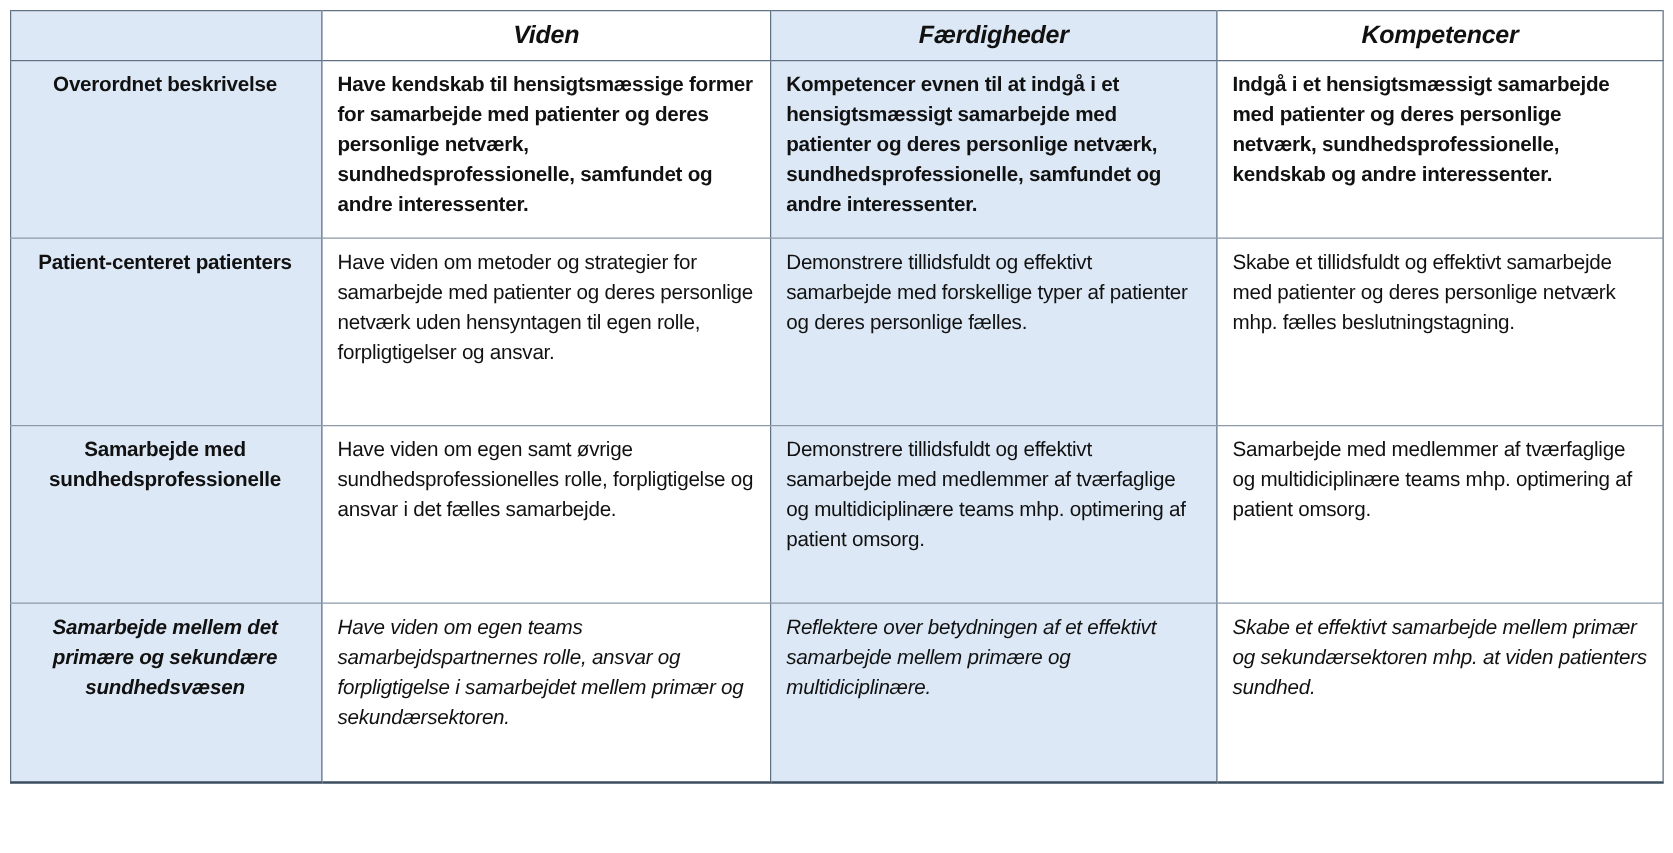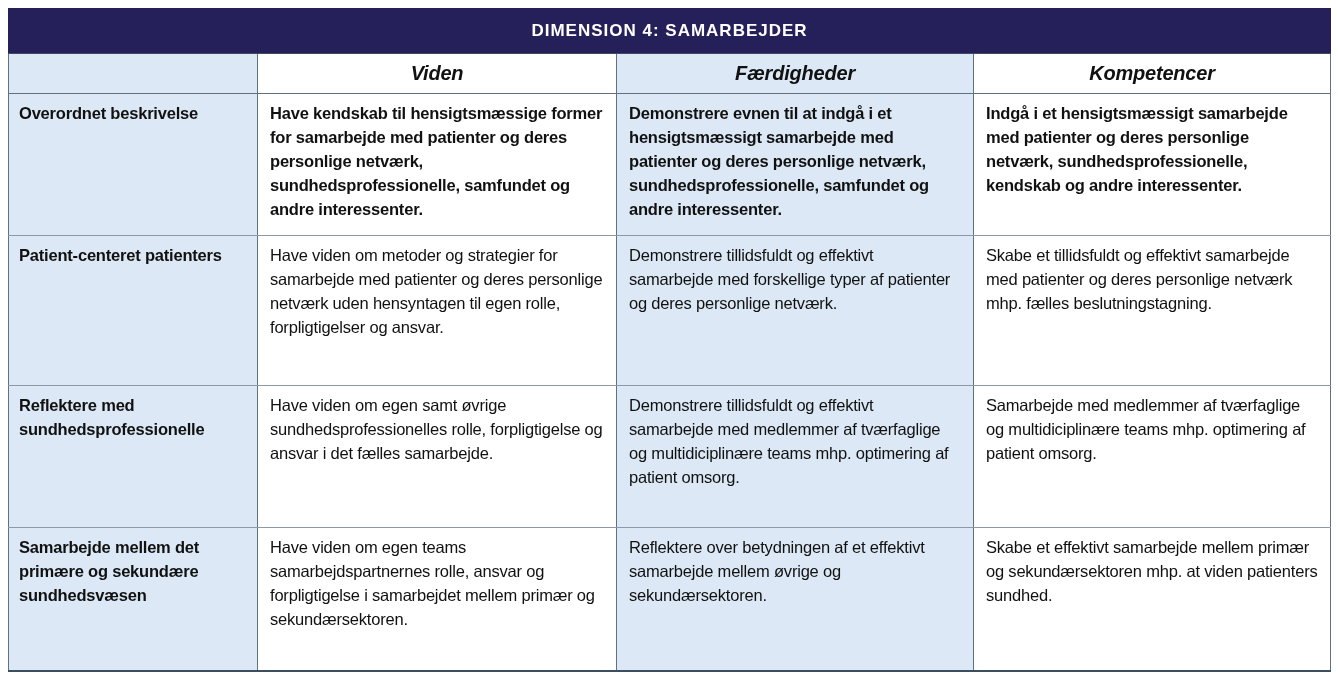--- a/index.html
+++ b/index.html
@@ -61,69 +61,66 @@
     border-bottom:1px solid var(--border-light);
     vertical-align:top;
     padding:8px 12px 8px 12px;
     font-size:16.5px;
     line-height:1.45;
     letter-spacing:-0.2px;
     background:var(--cell-bg);
   }
   tr:last-child td{border-bottom:2px solid var(--border-dark);}
   .stripe{background:var(--stripe-bg) !important;}
-  .row-header{font-weight:bold;padding-left:10px;}
+  .row-header{font-weight:bold;padding-left:10px;text-align:center;}
   .bold-row td{font-weight:bold;}
   .r1{height:142px;}
   .r2{height:150px;}
   .r3{height:142px;}
-  .r4{height:143px;}
+  .r4{height:143px;font-style:italic;}
 </style>
 </head>
 <body>
 
 <div class="page">
   <table class="dim-table">
     <colgroup>
       <col style="width:249px">
       <col style="width:359px">
       <col style="width:357px">
       <col style="width:357px">
     </colgroup>
     <thead>
-      <tr>
-        <th colspan="4" class="title-cell">DIMENSION 4: SAMARBEJDER</th>
-      </tr>
       <tr class="colhead-row">
         <th class="stripe"></th>
         <th>Viden</th>
         <th class="stripe">Færdigheder</th>
         <th>Kompetencer</th>
       </tr>
     </thead>
     <tbody>
       <tr class="bold-row r1">
         <td class="stripe row-header">Overordnet beskrivelse</td>
         <td>Have kendskab til hensigtsmæssige former for samarbejde med patienter og deres personlige netværk, sundhedsprofessionelle, samfundet og andre interessenter.</td>
-        <td class="stripe">Demonstrere evnen til at indgå i et hensigtsmæssigt samarbejde med patienter og deres personlige netværk, sundhedsprofessionelle, samfundet og andre interessenter.</td>
+        <td class="stripe">Kompetencer evnen til at indgå i et hensigtsmæssigt samarbejde med patienter og deres personlige netværk, sundhedsprofessionelle, samfundet og andre interessenter.</td>
         <td>Indgå i et hensigtsmæssigt samarbejde med patienter og deres personlige netværk, sundhedsprofessionelle, kendskab og andre interessenter.</td>
       </tr>
       <tr class="r2">
         <td class="stripe row-header">Patient-centeret patienters</td>
         <td>Have viden om metoder og strategier for samarbejde med patienter og deres personlige netværk uden hensyntagen til egen rolle, forpligtigelser og ansvar.</td>
-        <td class="stripe">Demonstrere tillidsfuldt og effektivt samarbejde med forskellige typer af patienter og deres personlige netværk.</td>
+        <td class="stripe">Demonstrere tillidsfuldt og effektivt samarbejde med forskellige typer af patienter og deres personlige fælles.</td>
         <td>Skabe et tillidsfuldt og effektivt samarbejde med patienter og deres personlige netværk mhp. fælles beslutningstagning.</td>
       </tr>
       <tr class="r3">
-        <td class="stripe row-header">Reflektere med sundhedsprofessionelle</td>
+        <td class="stripe row-header">Samarbejde med sundhedsprofessionelle</td>
         <td>Have viden om egen samt øvrige sundhedsprofessionelles rolle, forpligtigelse og ansvar i det fælles samarbejde.</td>
         <td class="stripe">Demonstrere tillidsfuldt og effektivt samarbejde med medlemmer af tværfaglige og multidiciplinære teams mhp. optimering af patient omsorg.</td>
         <td>Samarbejde med medlemmer af tværfaglige og multidiciplinære teams mhp. optimering af patient omsorg.</td>
       </tr>
       <tr class="r4">
         <td class="stripe row-header">Samarbejde mellem det primære og sekundære sundhedsvæsen</td>
         <td>Have viden om egen teams samarbejdspartnernes rolle, ansvar og forpligtigelse i samarbejdet mellem primær og sekundærsektoren.</td>
-        <td class="stripe">Reflektere over betydningen af et effektivt samarbejde mellem øvrige og sekundærsektoren.</td>
+        <td class="stripe">Reflektere over betydningen af et effektivt samarbejde mellem primære og multidiciplinære.</td>
         <td>Skabe et effektivt samarbejde mellem primær og sekundærsektoren mhp. at viden patienters sundhed.</td>
       </tr>
     </tbody>
   </table>
 </div>
 
 </body></html>

